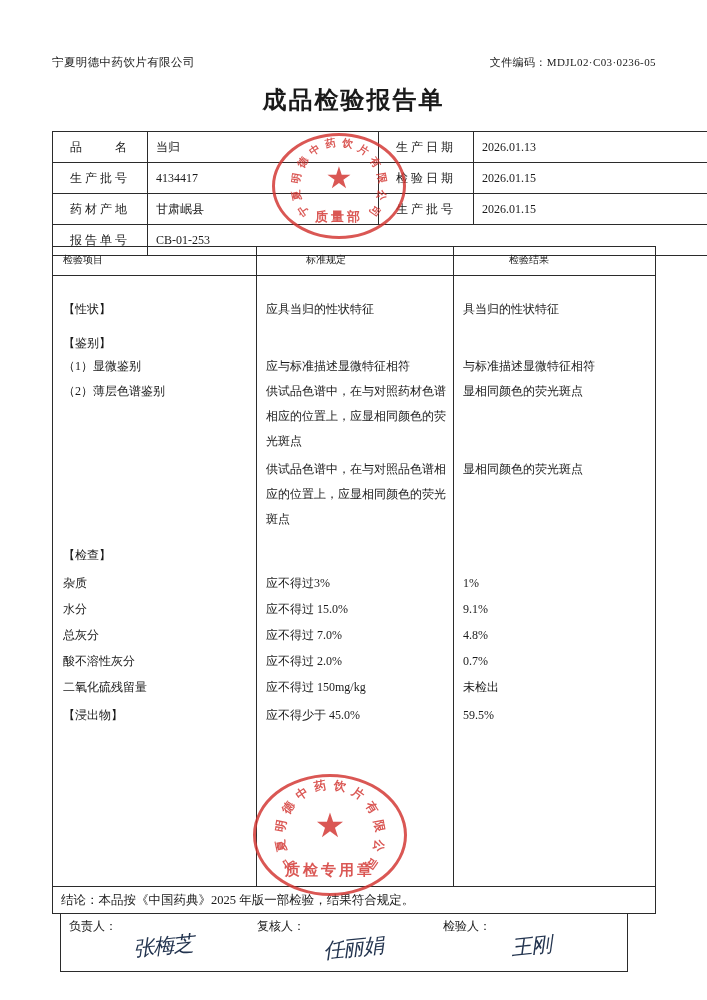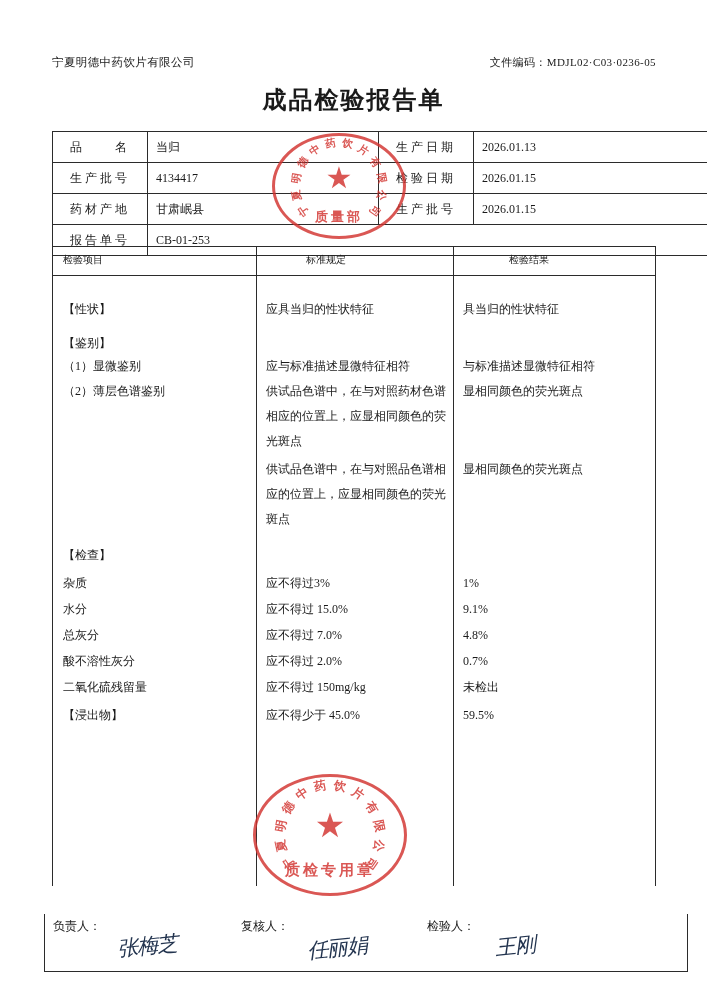--- a/index.html
+++ b/index.html
@@ -147,23 +147,23 @@
     box-sizing: border-box;
     border: 1px solid #2b2b2b;
     border-top: 1px solid #2b2b2b;
     height: 28px;
     font-size: 12.5px;
     padding: 5px 8px;
   }
 
   .sign-row {
     position: absolute;
-    left: 44px;
+    left: 60px;
     top: 914px;
-    width: 644px;
+    width: 568px;
     height: 58px;
     box-sizing: border-box;
     border-left: 1px solid #2b2b2b;
     border-right: 1px solid #2b2b2b;
     border-bottom: 1px solid #2b2b2b;
   }
   .sign-cell {
     position: absolute;
     top: 4px;
     font-size: 12px;
@@ -371,20 +371,21 @@
           </div>
           <div class="row" style="height: 0px;">
             <div class="cell c-item" style="top: 432px;">【浸出物】</div>
             <div class="cell c-std" style="top: 432px; font-family: Liberation Serif, serif;">应不得少于 45.0%</div>
             <div class="cell c-res" style="top: 432px;">59.5%</div>
           </div>
         </div>
     </div>
   </div>
 
+  <div class="concl">结论：本品按《中国药典》2025 年版一部检验，结果符合规定。</div>
 
   <div class="sign-row">
     <div class="sign-cell s1">负责人：</div>
     <div class="sig g1">张梅芝</div>
     <div class="sign-cell s2">复核人：</div>
     <div class="sig g2">任丽娟</div>
     <div class="sign-cell s3">检验人：</div>
     <div class="sig g3">王刚</div>
   </div>
 

